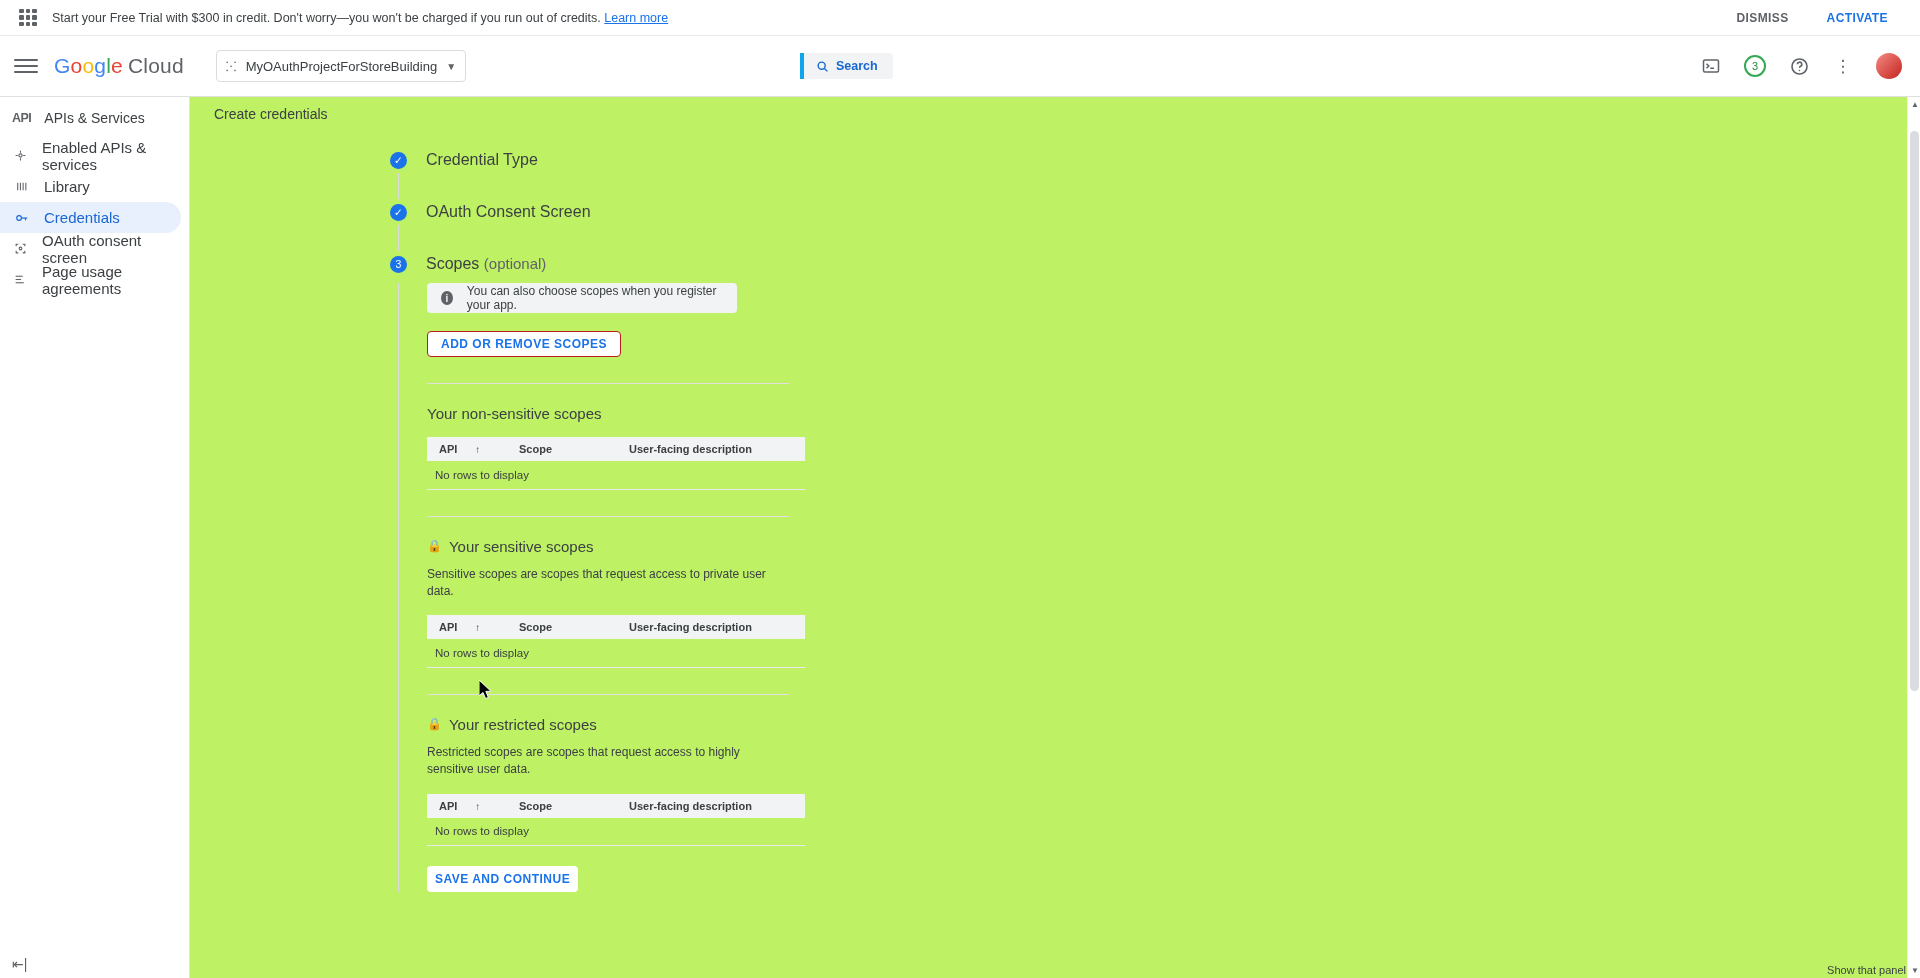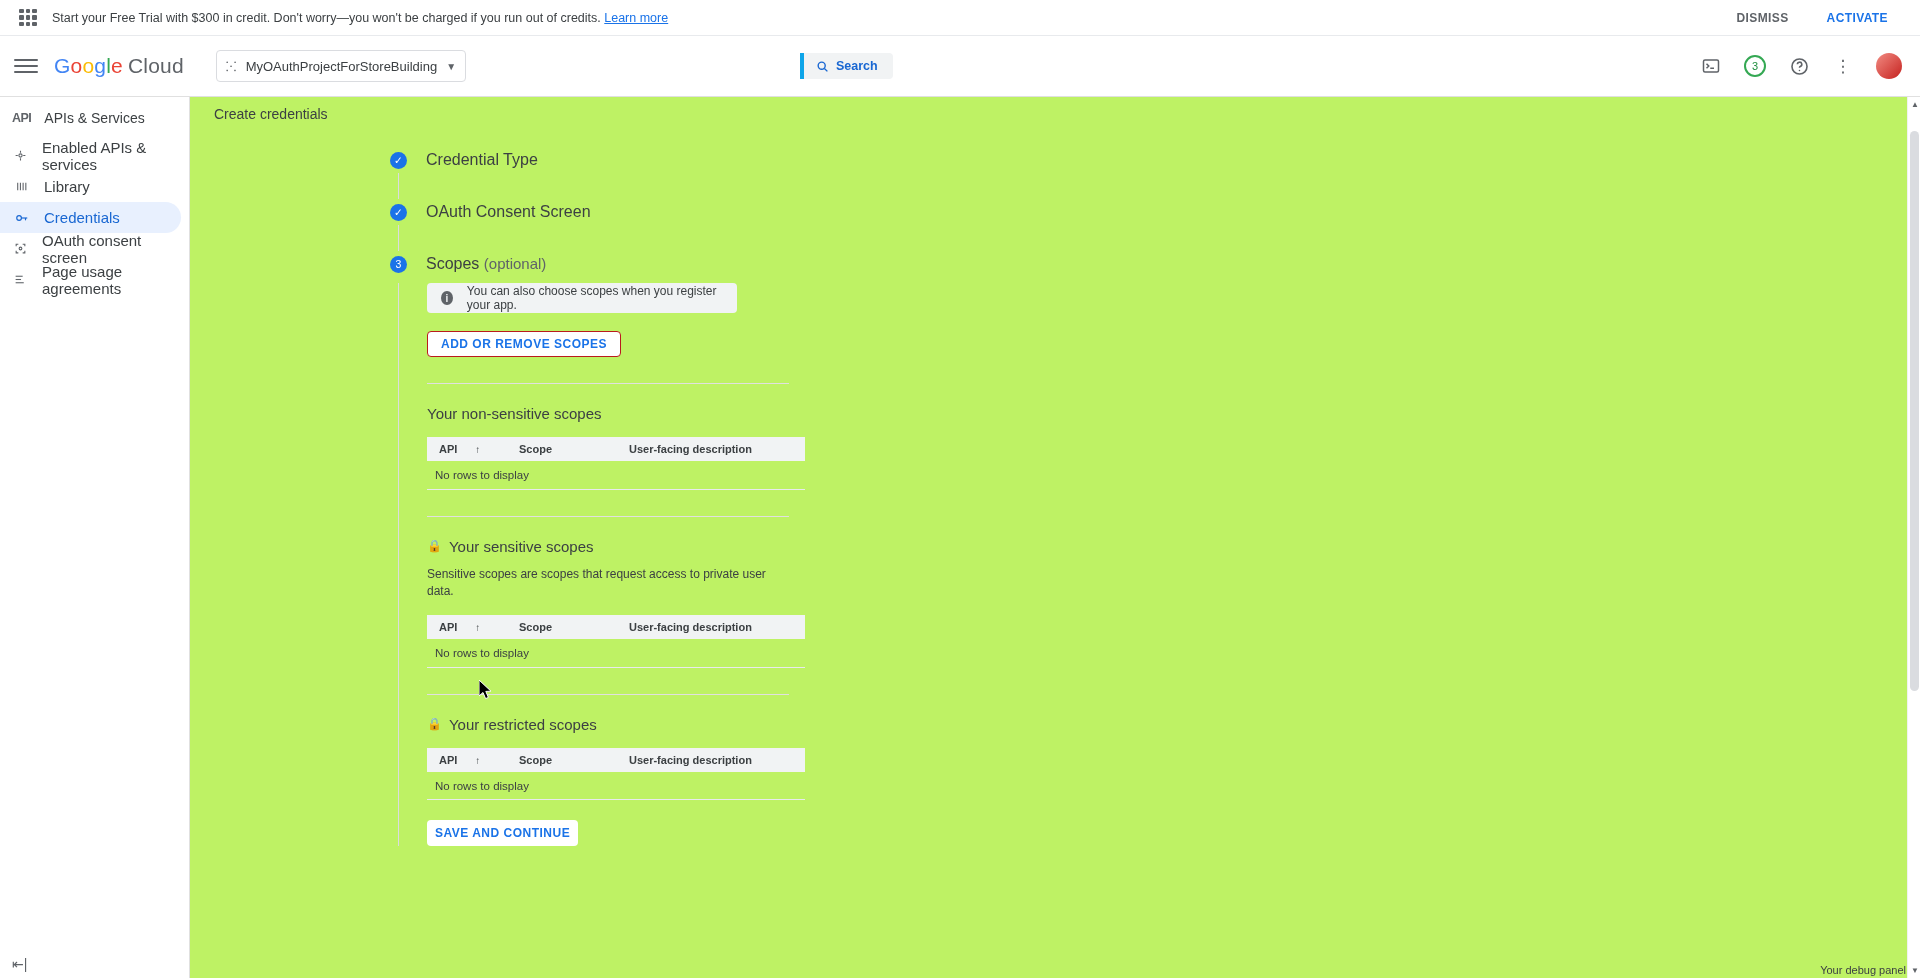--- a/index.html
+++ b/index.html
@@ -634,20 +634,21 @@
             </tbody>
           </table>
 
           <hr class="hr">
 
           
           <div class="sec-title">
             <span class="lock-icon">🔒</span>
             <span>Your restricted scopes</span>
           </div>
+          <div class="sec-sub">Restricted scopes are scopes that request access to highly sensitive user data.</div>
           <table class="scopes">
             <thead>
               <tr>
                 <th><span>API</span><span class="sort-arrow">↑</span></th>
                 <th><span>Scope</span></th>
                 <th><span>User-facing description</span></th>
               </tr>
             </thead>
             <tbody>
               <tr>
@@ -669,15 +670,15 @@
         <polygon points="0,0 0,16 4,12.5 6.6,18.6 9.4,17.4 6.8,11.4 12,11.2" fill="#000" stroke="#fff" stroke-width="1"></polygon>
       </svg>
     </div>
 
     <div class="scrollbar">
       <div class="scroll-arrow" style="top:3px;">▲</div>
       <div class="thumb"></div>
       <div class="scroll-arrow" style="bottom:3px;">▼</div>
     </div>
 
-    <div class="debug-panel">Your debug panel</div>
+    <div class="debug-panel">Show that panel</div>
   </div>
 </div>
 
 </body></html>

